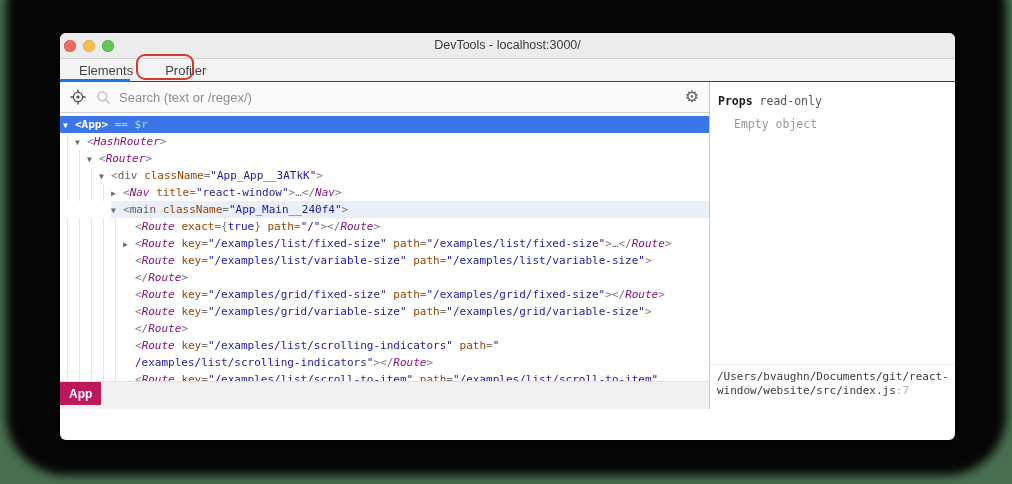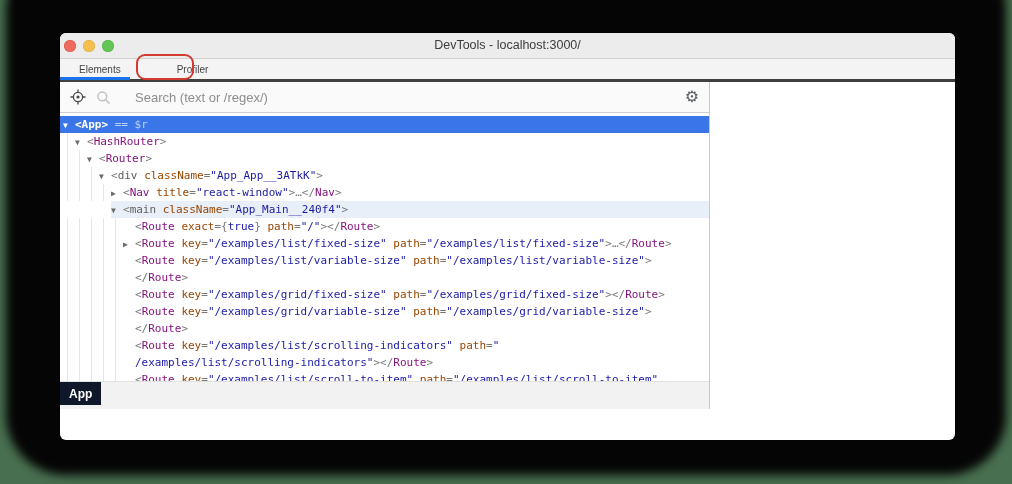--- a/index.html
+++ b/index.html
@@ -11,61 +11,61 @@
 
   
   .titlebar { position:relative; height:26px; background:#ececec; border-bottom:1px solid #d1d1d1; text-align:center; line-height:25px; font-size:12.5px; font-weight:500; color:#3c3c3c; }
   .lights { position:absolute; left:4px; top:7px; display:flex; gap:7px; }
   .light { width:12px; height:12px; border-radius:50%; }
   .light.red { background:#ee6a5e; box-shadow:inset 0 0 0 .5px #d75450; }
   .light.yellow { background:#f5bf4f; box-shadow:inset 0 0 0 .5px #dba93c; }
   .light.green { background:#62c654; box-shadow:inset 0 0 0 .5px #4fae43; }
 
   
-  .tabstrip { position:relative; height:23px; background:#f4f4f4; border-bottom:3px solid #404040; display:flex; align-items:center; font-size:10px; color:#454545;gap:48px; }
+  .tabstrip { position:relative; height:23px; background:#f4f4f4; border-bottom:1px solid #404040; display:flex; align-items:center; font-size:13px; color:#454545; }
   .tab { padding:0 4px; cursor:default; }
   .tab.elements { margin-left:15px; }
-  .tab.profiler { }
+  .tab.profiler { margin-left:24px; }
   .tab-underline { position:absolute; left:0; bottom:-1px; width:70px; height:3px; background:#1a73e8; }
   .annotation-box { position:absolute; left:76px; top:21px; width:58px; height:26px; border:2px solid #d23b31; border-radius:9px; z-index:6; pointer-events:none; }
 
   
   .content { display:flex; height:327px; }
   .leftcol { width:650px; border-right:1px solid #c9c9c9; display:flex; flex-direction:column; background:#fff; }
   .rightcol { width:244px; display:flex; flex-direction:column; background:#fff; font-family:"DejaVu Sans Mono",monospace; }
 
   
   .searchrow { height:31px; flex:0 0 31px; background:#fafafa; border-bottom:1px solid #cfcfcf; display:flex; align-items:center; padding:0 10px 0 6px; }
   .icon-target { width:16px; height:16px; margin:0 10px 0 4px; }
   .icon-search { width:15px; height:15px; margin-right:8px; }
-  .search-input { flex:1; border:none; outline:none; background:transparent; font-size:13px; color:#555; font-family:"Liberation Sans",sans-serif;margin-left:16px; }
+  .search-input { flex:1; border:none; outline:none; background:transparent; font-size:13px; color:#555; font-family:"Liberation Sans",sans-serif; }
   .search-input::placeholder { color:#8e8e8e; }
   .gear { font-size:16px; color:#5a5f66; line-height:16px; margin-left:10px; cursor:default; }
 
   
   .tree { height:268px; flex:0 0 268px; overflow:hidden; position:relative; background:#fff; font-family:"DejaVu Sans Mono",monospace; font-size:11px; line-height:17px; padding-top:3px; white-space:pre; }
   .guide { position:absolute; width:1px; bottom:0; background:#e6e6e6; }
   .row { height:17px; position:relative; z-index:1; }
   .row.selected { background:#3b76e8; }
   .row.hovered { background:linear-gradient(to right, #ffffff 51px, #e9eff8 51px); }
   .arrow { display:inline-block; width:12px; font-size:8px; color:#6b6b6b; }
   .row.selected .arrow { color:#fff; }
   .s-p { color:#777; }
   .s-h { color:#5f5f5f;text-align:right; }
-  .s-c { color:#881280; }
+  .s-c { color:#881280;font-style:italic; }
   .s-a { color:#994500;text-align:center; }
   .s-v { color:#1a1aa6; }
   .s-e { color:#1a1aa6;text-align:center; }
   .s-t { color:#555; }
   .s-selname { color:#fff; font-weight:bold; }
   .s-hint { color:#bcd2f7; }
 
   
   .bottombar { height:28px; flex:0 0 28px; background:#f2f2f2; border-top:1px solid #e0e0e0; display:flex; align-items:flex-start; }
-  .crumb { height:23px; min-width:40px; padding:0 9px; background:#0f172a; color:#fff; font-weight:bold; font-size:12px; display:flex; align-items:center; justify-content:center; }
+  .crumb { height:23px; min-width:40px; padding:0 9px; background:#be185d; color:#fff; font-weight:bold; font-size:12px; display:flex; align-items:center; justify-content:center; }
 
   
   .props-head { padding:12px 6px 0 8px; font-size:11.5px; color:#555; }
   .props-head b { color:#1d1d1d; }
   .props-empty { padding:9px 6px 0 24px; font-size:11.5px; color:#999; }
   .source { margin-top:auto; border-top:1px solid #ececec; padding:5px 4px 11px 7px; font-size:11px; line-height:14px; color:#3a3a3a; word-break:break-all; }
   .lineno { color:#b2b2b2; }
 </style>
 </head>
 <body>
@@ -111,16 +111,21 @@
           <span class="gear">⚙</span>
         </div>
 
         <div class="tree"><div class="guide" style="left: 7px; top: 20px;"></div><div class="guide" style="left: 19px; top: 37px;"></div><div class="guide" style="left: 31px; top: 54px;"></div><div class="guide" style="left: 43px; top: 71px;"></div><div class="guide" style="left: 55px; top: 105px;"></div><div class="row selected" style="padding-left: 3px;"><span class="arrow">▼</span><span class="s-selname">&lt;App&gt;</span><span class="s-hint"> == $r</span></div><div class="row" style="padding-left: 15px;"><span class="arrow">▼</span><span class="s-p">&lt;</span><span class="s-c">HashRouter</span><span class="s-p">&gt;</span></div><div class="row" style="padding-left: 27px;"><span class="arrow">▼</span><span class="s-p">&lt;</span><span class="s-c">Router</span><span class="s-p">&gt;</span></div><div class="row" style="padding-left: 39px;"><span class="arrow">▼</span><span class="s-p">&lt;</span><span class="s-h">div</span><span class="s-t"> </span><span class="s-a">className</span><span class="s-p">=</span><span class="s-v">"App_App__3ATkK"</span><span class="s-p">&gt;</span></div><div class="row" style="padding-left: 51px;"><span class="arrow">▶</span><span class="s-p">&lt;</span><span class="s-c">Nav</span><span class="s-t"> </span><span class="s-a">title</span><span class="s-p">=</span><span class="s-v">"react-window"</span><span class="s-p">&gt;</span><span class="s-p">…</span><span class="s-p">&lt;/</span><span class="s-c">Nav</span><span class="s-p">&gt;</span></div><div class="row hovered" style="padding-left: 51px;"><span class="arrow">▼</span><span class="s-p">&lt;</span><span class="s-h">main</span><span class="s-t"> </span><span class="s-a">className</span><span class="s-p">=</span><span class="s-v">"App_Main__240f4"</span><span class="s-p">&gt;</span></div><div class="row" style="padding-left: 63px;"><span class="arrow"></span><span class="s-p">&lt;</span><span class="s-c">Route</span><span class="s-t"> </span><span class="s-a">exact</span><span class="s-p">={</span><span class="s-e">true</span><span class="s-p">}</span><span class="s-t"> </span><span class="s-a">path</span><span class="s-p">=</span><span class="s-v">"/"</span><span class="s-p">&gt;&lt;/</span><span class="s-c">Route</span><span class="s-p">&gt;</span></div><div class="row" style="padding-left: 63px;"><span class="arrow">▶</span><span class="s-p">&lt;</span><span class="s-c">Route</span><span class="s-t"> </span><span class="s-a">key</span><span class="s-p">=</span><span class="s-v">"/examples/list/fixed-size"</span><span class="s-t"> </span><span class="s-a">path</span><span class="s-p">=</span><span class="s-v">"/examples/list/fixed-size"</span><span class="s-p">&gt;</span><span class="s-p">…</span><span class="s-p">&lt;/</span><span class="s-c">Route</span><span class="s-p">&gt;</span></div><div class="row" style="padding-left: 63px;"><span class="arrow"></span><span class="s-p">&lt;</span><span class="s-c">Route</span><span class="s-t"> </span><span class="s-a">key</span><span class="s-p">=</span><span class="s-v">"/examples/list/variable-size"</span><span class="s-t"> </span><span class="s-a">path</span><span class="s-p">=</span><span class="s-v">"/examples/list/variable-size"</span><span class="s-p">&gt;</span></div><div class="row" style="padding-left: 63px;"><span class="arrow"></span><span class="s-p">&lt;/</span><span class="s-c">Route</span><span class="s-p">&gt;</span></div><div class="row" style="padding-left: 63px;"><span class="arrow"></span><span class="s-p">&lt;</span><span class="s-c">Route</span><span class="s-t"> </span><span class="s-a">key</span><span class="s-p">=</span><span class="s-v">"/examples/grid/fixed-size"</span><span class="s-t"> </span><span class="s-a">path</span><span class="s-p">=</span><span class="s-v">"/examples/grid/fixed-size"</span><span class="s-p">&gt;&lt;/</span><span class="s-c">Route</span><span class="s-p">&gt;</span></div><div class="row" style="padding-left: 63px;"><span class="arrow"></span><span class="s-p">&lt;</span><span class="s-c">Route</span><span class="s-t"> </span><span class="s-a">key</span><span class="s-p">=</span><span class="s-v">"/examples/grid/variable-size"</span><span class="s-t"> </span><span class="s-a">path</span><span class="s-p">=</span><span class="s-v">"/examples/grid/variable-size"</span><span class="s-p">&gt;</span></div><div class="row" style="padding-left: 63px;"><span class="arrow"></span><span class="s-p">&lt;/</span><span class="s-c">Route</span><span class="s-p">&gt;</span></div><div class="row" style="padding-left: 63px;"><span class="arrow"></span><span class="s-p">&lt;</span><span class="s-c">Route</span><span class="s-t"> </span><span class="s-a">key</span><span class="s-p">=</span><span class="s-v">"/examples/list/scrolling-indicators"</span><span class="s-t"> </span><span class="s-a">path</span><span class="s-p">=</span><span class="s-v">"</span></div><div class="row" style="padding-left: 63px;"><span class="arrow"></span><span class="s-v">/examples/list/scrolling-indicators"</span><span class="s-p">&gt;&lt;/</span><span class="s-c">Route</span><span class="s-p">&gt;</span></div><div class="row" style="padding-left: 63px;"><span class="arrow"></span><span class="s-p">&lt;</span><span class="s-c">Route</span><span class="s-t"> </span><span class="s-a">key</span><span class="s-p">=</span><span class="s-v">"/examples/list/scroll-to-item"</span><span class="s-t"> </span><span class="s-a">path</span><span class="s-p">=</span><span class="s-v">"/examples/list/scroll-to-item"</span></div></div>
 
         <div class="bottombar">
           <span class="crumb">App</span>
         </div>
       </div>
 
+      <div class="rightcol">
+        <div class="props-head"><b>Props</b> <span>read-only</span></div>
+        <div class="props-empty">Empty object</div>
+        <div class="source"><span>/Users/bvaughn/Documents/git/react-window/website/src/index.js</span><span class="lineno">:7</span></div>
+      </div>
     </div>
 
   </div>
 </div>
 
 </body></html>

